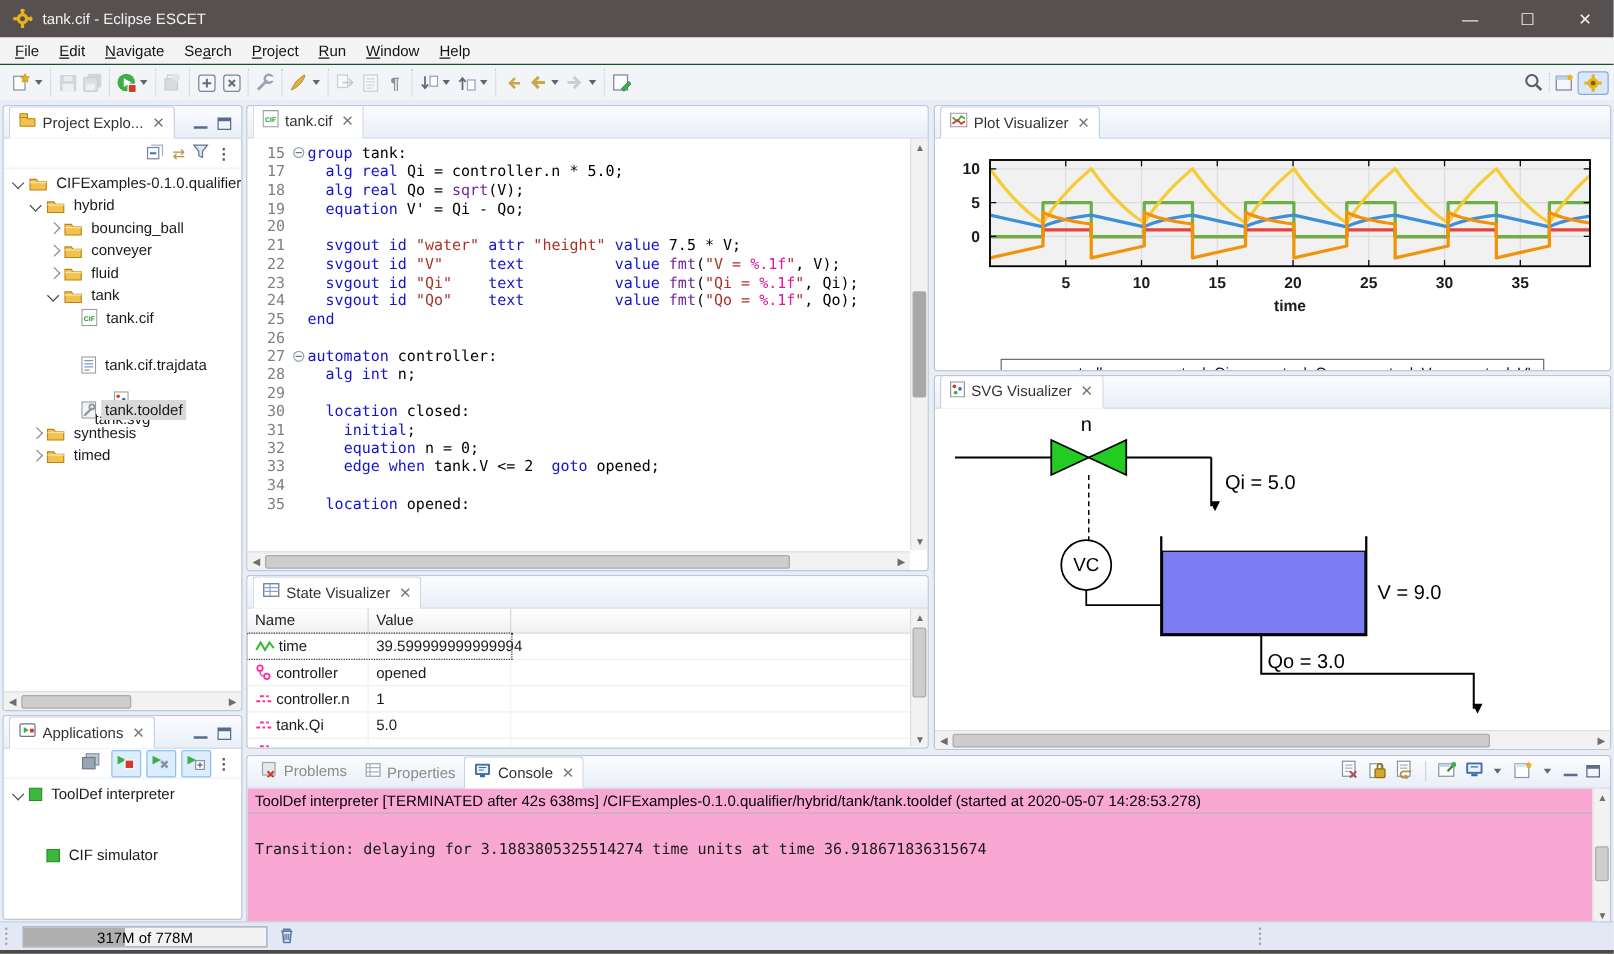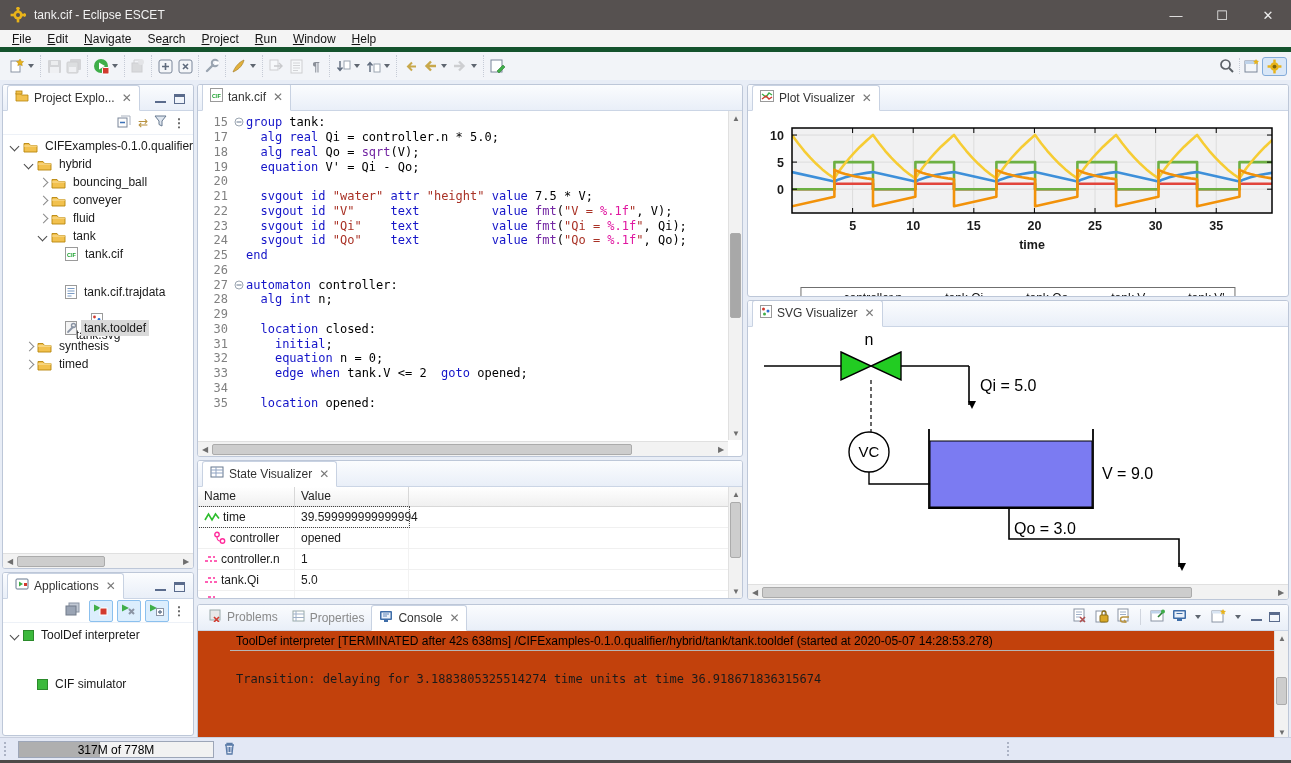--- a/index.html
+++ b/index.html
@@ -10,21 +10,21 @@
   
   #titlebar { position:absolute; left:0; top:0; width:1291px; height:30px; background:#565150;
               display:flex; align-items:center; color:#f2f2f2; }
   #titlebar .app-ico { margin:0 8px 0 10px; display:flex; }
   #titlebar .title { font-size:12px; }
   #titlebar .spacer { flex:1; }
   .win-btn { width:46px; height:30px; display:flex; align-items:center; justify-content:center;
              font-size:13px; color:#eee; }
   
   #menubar { position:absolute; left:0; top:30px; width:1291px; height:22px; background:#F4F4F4;
-             display:flex; align-items:center; padding-left:4px; border-bottom:5px solid #14532d;}
+             display:flex; align-items:center; padding-left:4px; border-bottom:1px solid #14532d;}
   .menu-item { padding:2px 8px; color:#141414; }
   .menu-item u { text-decoration:underline; }
   
   #toolbar { position:absolute; left:0; top:52px; width:1291px; height:28px; background:#F2F4F8;
              display:flex; align-items:center; padding:0 4px; }
   .tb-group { display:flex; align-items:center; border-left:1px dotted #C6CBD6; padding:0 3px; height:22px;}
   .tb-group:first-child { border-left:none; }
   .tbtn { width:20px; height:22px; display:flex; align-items:center; justify-content:center; border-radius:3px;}
   .tbtn.dis { opacity:.38; filter:grayscale(1); }
   .dd { width:0; height:0; border-left:3px solid transparent; border-right:3px solid transparent;
@@ -71,21 +71,21 @@
   .st-head div { padding:2px 6px; border-right:1px solid #D8D8D8; }
   .st-row { height:21px; display:flex; align-items:center; border-bottom:1px solid #F0F0F0; position:relative;}
   .st-cell { padding:0 6px; display:flex; align-items:center; gap:3px; height:100%; border-right:1px solid #F2F2F2;}
   .st-row.selected .sel-box { position:absolute; left:0; top:0; width:211px; height:20px; outline:1px dotted #444; }
   
   #plot-legend { position:absolute; left:50%; transform:translateX(-50%); top:176px;
                  border:1px solid #6f6f6f; background:#fff; display:flex; gap:11px; padding:3px 10px; align-items:center;}
   .leg-item { display:flex; align-items:center; gap:6px; font-size:12px; color:#111;}
   .leg-swatch { width:26px; height:3px; }
   
-  #console-body { position:absolute; left:0; top:26px; right:14px; bottom:15px; background:#c2410c; overflow:hidden;padding-left:32px;}
+  #console-body { position:absolute; left:0; top:26px; right:14px; bottom:15px; background:#f9a8d4; overflow:hidden;}
   #console-header { font-size:12px; color:#000; padding:3px 6px 2px 6px; border-bottom:1px solid #B6B6B6; white-space:nowrap;}
   #console-lines { font-family:"DejaVu Sans Mono", monospace; font-size:12px; padding:4px 6px; }
   #console-lines div { height:17px; white-space:pre; }
   .c-toolbar { margin-left:auto; display:flex; align-items:center; gap:7px; padding:0 8px 4px 0; }
   .sep { width:1px; height:16px; background:#D0D5DE; margin:0 2px;}
   
   #statusbar { position:absolute; left:0; top:737px; width:1291px; height:23px; background:#E3E8F5;
                border-top:1px solid #C9CFDE; display:flex; align-items:center; }
   #heap { position:relative; width:196px; height:17px; margin-left:12px; border:1px solid #9DA6B8;
           background:#F2F2F2; text-align:center; font-size:12px; line-height:16px; color:#000; overflow:hidden;}
@@ -588,21 +588,21 @@
                 <polyline points="1,9 4.5,3 8,9 11.5,3 15,7.5" fill="none" stroke="#2EBD2E" stroke-width="1.6"></polyline>
               </svg>
             </span>
             <span>time</span>
           </div>
           <div class="st-cell" style="width:114px;">39.599999999999994</div>
           <div class="st-cell" style="flex:1; border-right:none;"></div>
           <span class="sel-box"></span>
         </div>
         <div class="st-row">
-          <div class="st-cell" style="width:97px;justify-content:center;">
+          <div class="st-cell" style="width:97px;">
             <span style="display:flex;">
               <svg width="14" height="14">
                 <circle cx="4" cy="3.5" r="2.2" fill="none" stroke="#FF2C9C" stroke-width="1.4"></circle>
                 <circle cx="9.5" cy="10" r="2.2" fill="none" stroke="#FF2C9C" stroke-width="1.4"></circle>
                 <path d="M4 6 C4 8.8 5.8 10 7 10" fill="none" stroke="#FF2C9C" stroke-width="1.2"></path>
               </svg>
             </span>
             <span>controller</span>
           </div>
           <div class="st-cell" style="width:114px;">opened</div>

